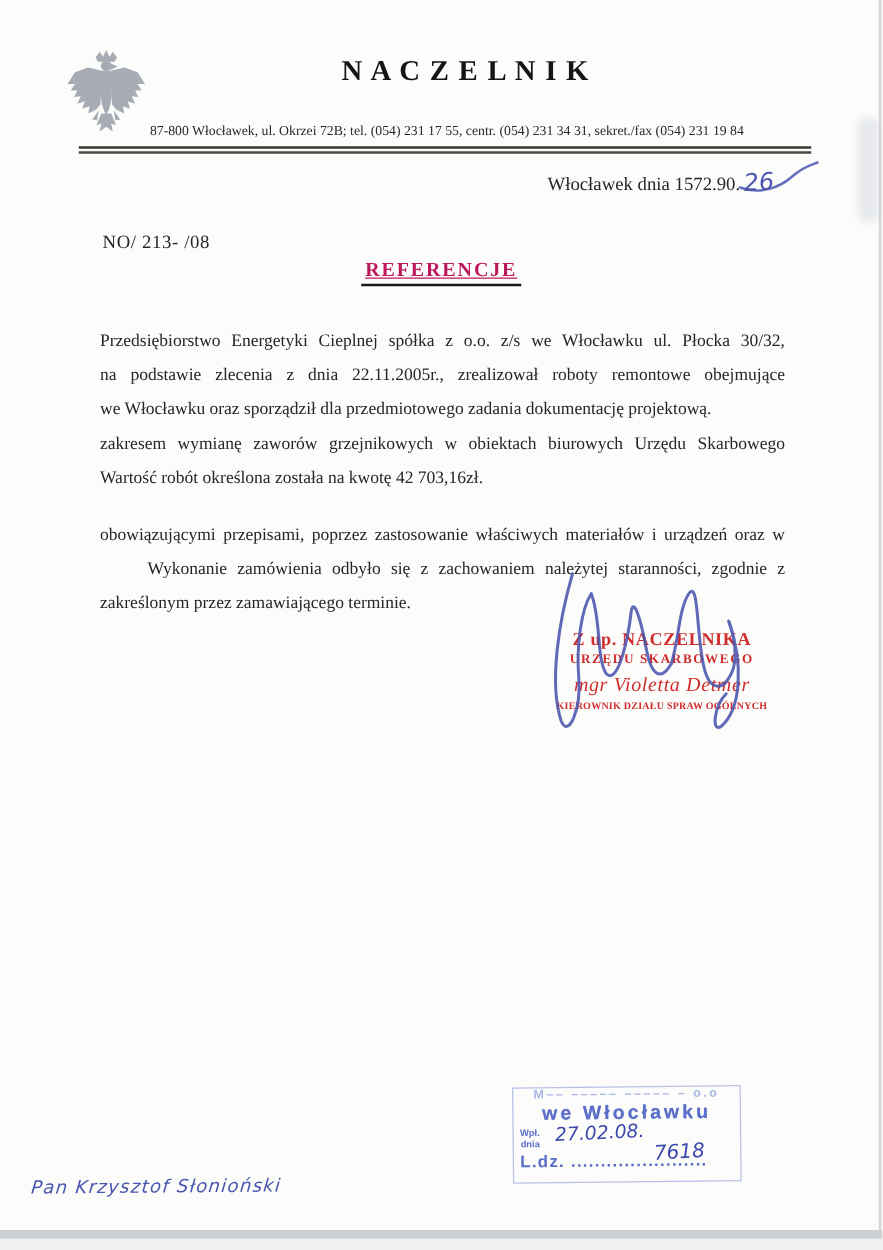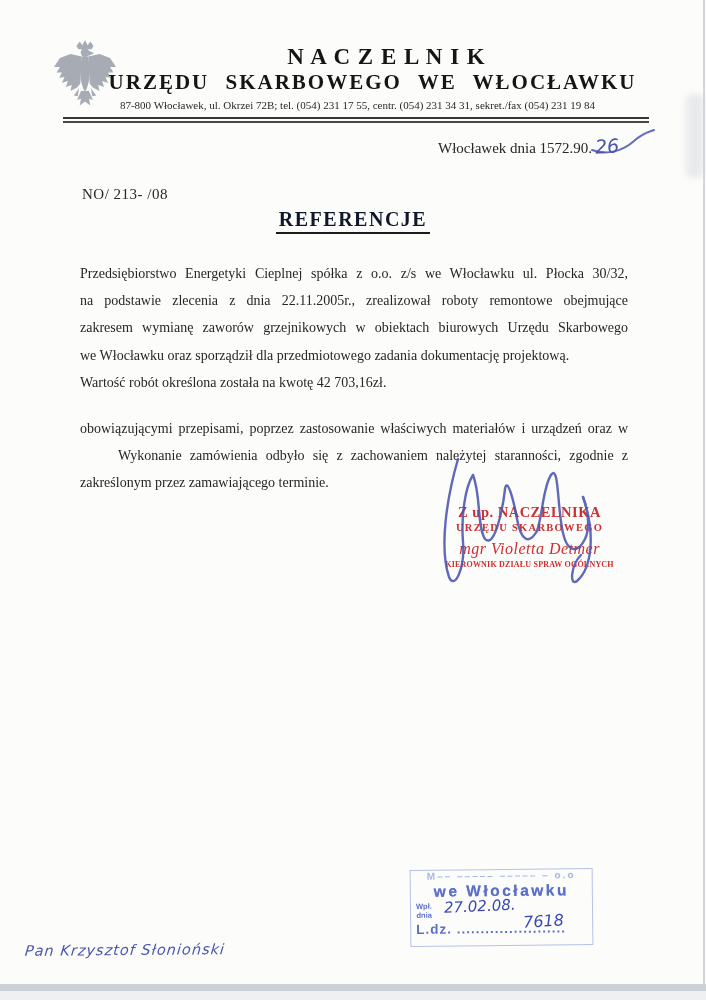--- a/index.html
+++ b/index.html
@@ -4,37 +4,37 @@
 <style>
   html,body{margin:0;padding:0;background:#e9e9e9;}
   .page{
     position:relative;width:706px;height:1000px;margin:0 auto;
     background:#fcfcfb;overflow:hidden;
     font-family:"Liberation Serif","DejaVu Serif",serif;color:#282624;
   }
   .abs{position:absolute;}
   
   .eagle{left:52px;top:38px;width:66px;height:82px;filter:blur(.4px);opacity:.92;}
-  .h-title1{left:119px;top:44px;width:535px;text-align:center;
+  .h-title1{left:105px;top:44px;width:535px;text-align:center;
     font-size:23px;font-weight:bold;letter-spacing:1px;color:#171513;}
   .h-title2{left:105px;top:70px;width:535px;text-align:center;
     font-size:21px;font-weight:bold;letter-spacing:2px;word-spacing:9px;color:#171513;}
   .h-addr{left:65px;top:99px;width:585px;text-align:center;font-size:11px;color:#2a2826;}
   .rule{left:63px;top:117px;width:586px;height:2px;
     border-top:2.5px solid #3a3835;border-bottom:2px solid #4a4843;}
   
   .dateline{left:438px;top:135px;font-size:15px;white-space:nowrap;}
   .hw{font-family:"DejaVu Sans",sans-serif;font-style:italic;}
   .hw-day{font-size:19px;color:#4a55ae;margin-left:3px;display:inline-block;transform:rotate(-4deg);}
   .day-swash{left:590px;top:128px;width:66px;height:30px;}
   
   .refno{left:82px;top:186px;font-size:15px;letter-spacing:.5px;}
   .doc-title{left:0;top:208px;width:706px;text-align:center;}
-  .doc-title span{display:inline-block;font-size:20px;font-weight:bold;letter-spacing:1.5px;
-    border-bottom:2.5px solid #1d1b19;padding:0 3px 1px 3px;color:#0f172a;}
+  .doc-title span{display:inline-block;font-size:16px;font-weight:bold;letter-spacing:1.5px;
+    border-bottom:2.5px solid #1d1b19;padding:0 3px 1px 3px;color:#be185d;text-decoration:underline;}
   
   .para{left:80px;width:548px;}
   .p1{top:260px;} .p2{top:415px;}
   .bl{height:27.2px;line-height:27.2px;font-size:14px;white-space:normal;}
   .just{text-align:justify;text-align-last:justify;}
   .ind{text-indent:38px;}
   
   .sig-wrap{left:425px;top:447px;width:205px;height:140px;}
   .signature{position:absolute;left:0;top:0;}
   .stamp-red{position:absolute;left:12px;top:57px;width:185px;text-align:center;
@@ -78,41 +78,40 @@
       <polygon points="45,26 28,22 12,28 3,42 12,42 7,50 15,50 11,58 19,57 15,66 24,63 21,72 30,69 28,78 38,73 43,67"></polygon>
       <polygon points="55,26 72,22 88,28 97,42 88,42 93,50 85,50 89,58 81,57 85,66 76,63 79,72 70,69 72,78 62,73 57,67"></polygon>
       <path d="M45,26 C42,48 42,66 50,80 C58,66 58,48 55,26 Z"></path>
       <polygon points="44,78 38,92 44,90 42,100 50,94 58,100 56,90 62,92 56,78"></polygon>
       <polygon points="41,74 33,85 39,86"></polygon>
       <polygon points="59,74 67,85 61,86"></polygon>
     </g>
   </svg>
 
   <div class="abs h-title1">N A C Z E L N I K</div>
-  <div class="abs h-title2">URZĘDU SKARBOWEGO WE WŁOCŁAWKU</div>
   <div class="abs h-addr">87-800 Włocławek, ul. Okrzei 72B;  tel. (054) 231 17 55, centr. (054) 231 34 31, sekret./fax (054) 231 19 84</div>
   <div class="abs rule"></div>
 
   <div class="abs dateline">
     <span>Włocławek dnia 1572.90.</span><span class="hw hw-day">26</span>
   </div>
   <svg class="abs day-swash" viewBox="0 0 66 30">
     <path d="M2,22 C18,28 34,22 44,13 C53,5 59,4 64,2" fill="none" stroke="#4a55ae" stroke-width="2" stroke-linecap="round" opacity=".85"></path>
   </svg>
 
   <div class="abs refno">NO/ 213-   /08</div>
   <div class="abs doc-title">
     <span>REFERENCJE</span>
   </div>
 
   <div class="abs para p1">
     <div class="bl just">Przedsiębiorstwo Energetyki Cieplnej spółka z o.o. z/s we Włocławku  ul. Płocka 30/32,</div>
     <div class="bl just">na podstawie  zlecenia  z  dnia 22.11.2005r., zrealizował roboty remontowe obejmujące</div>
+    <div class="bl">we Włocławku oraz sporządził dla przedmiotowego zadania dokumentację projektową.</div>
     <div class="bl just">zakresem wymianę zaworów grzejnikowych w obiektach biurowych Urzędu Skarbowego</div>
-    <div class="bl">we Włocławku oraz sporządził dla przedmiotowego zadania dokumentację projektową.</div>
     <div class="bl">Wartość robót określona została na kwotę 42 703,16zł.</div>
   </div>
 
   <div class="abs para p2">
     <div class="bl just">obowiązującymi przepisami, poprzez zastosowanie właściwych materiałów i urządzeń oraz w</div>
     <div class="bl just ind">Wykonanie zamówienia  odbyło się z zachowaniem należytej staranności, zgodnie z</div>
     <div class="bl">zakreślonym przez zamawiającego terminie.</div>
   </div>
 
   <div class="abs sig-wrap">

